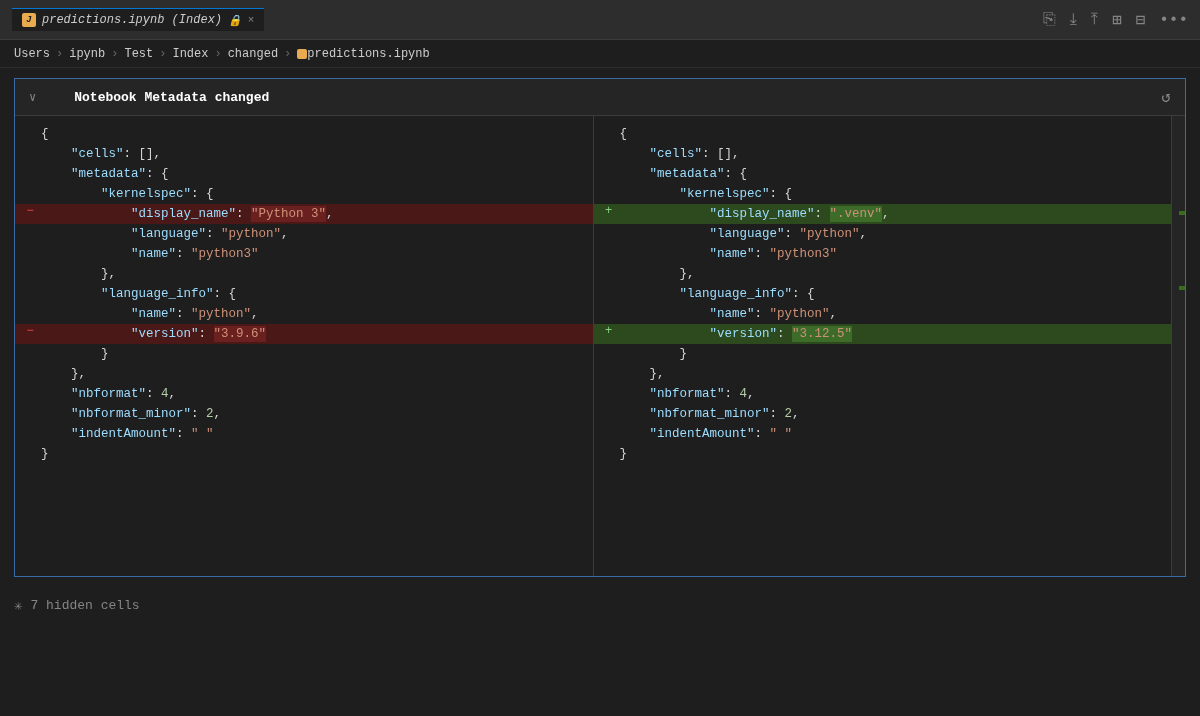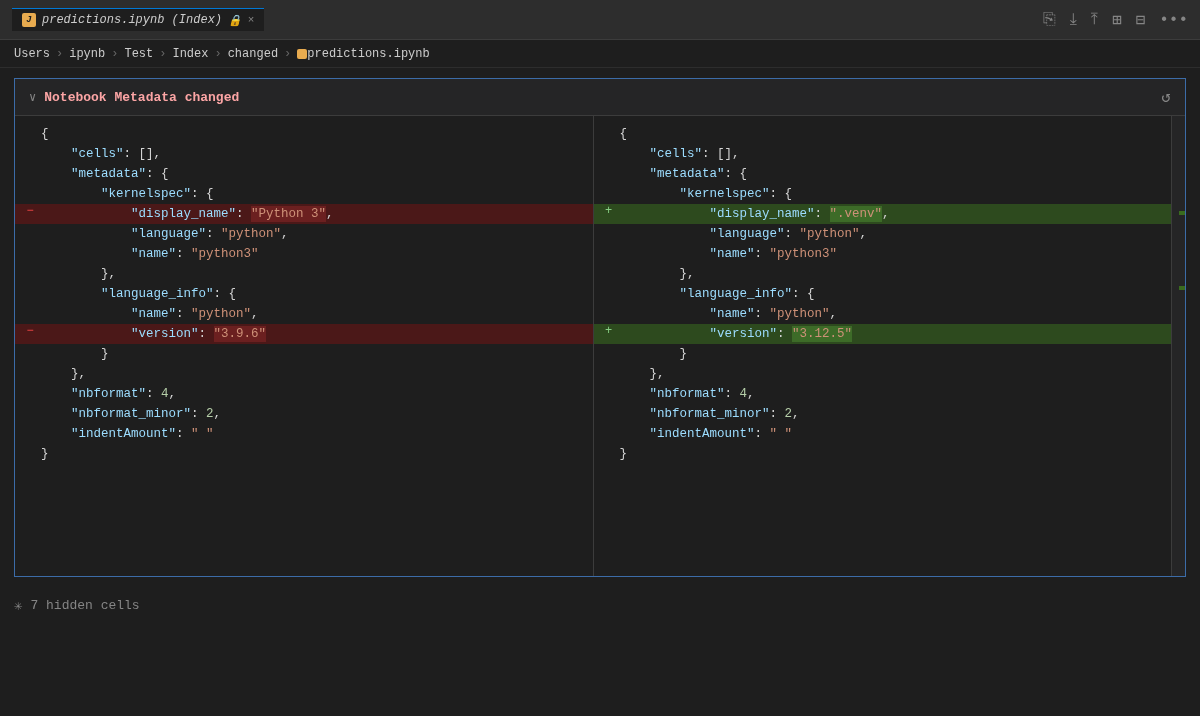--- a/index.html
+++ b/index.html
@@ -121,22 +121,23 @@
       display: flex;
       align-items: center;
       gap: 8px;
     }
     .collapse-icon {
       color: #858585;
       font-size: 12px;
     }
     .diff-title {
       font-weight: bold;
-      color: #fca5a5;
+      color: #ffffff;
       font-size: 13px;
+      margin-left: 30px;
     }
     .refresh-icon {
       color: #858585;
       font-size: 16px;
       cursor: pointer;
     }
 
     
     .diff-content {
       display: flex;

